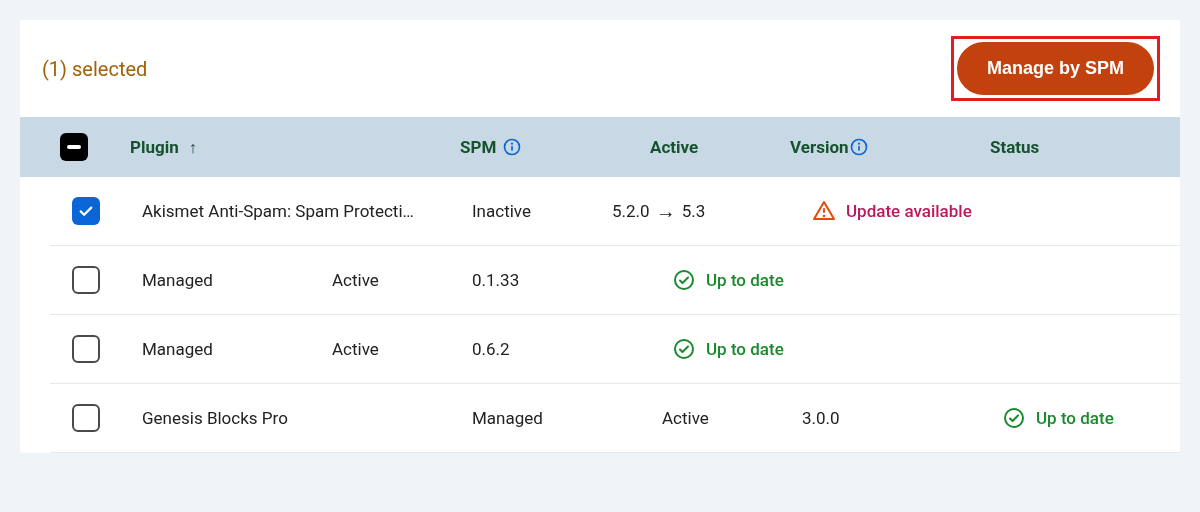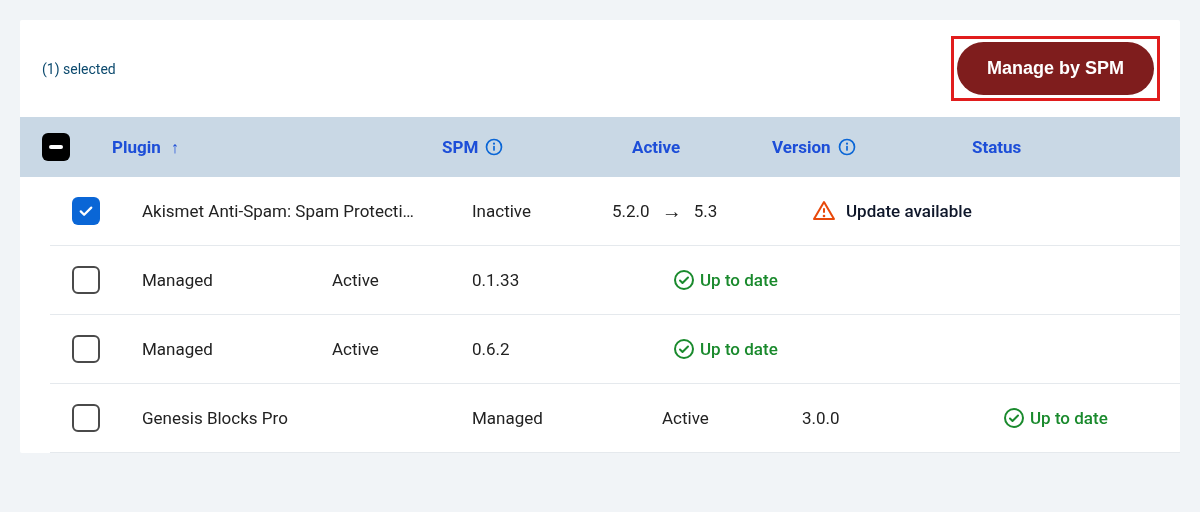--- a/index.html
+++ b/index.html
@@ -16,63 +16,63 @@
     border-radius: 2px;
   }
   .topbar {
     display: flex;
     align-items: center;
     justify-content: space-between;
     padding: 18px 22px 18px 22px;
     position: relative;
   }
   .selected-text {
-    font-size: 14px;
-    color: #0c4a6e;
+    font-size: 20px;
+    color: #a16207;
   }
   .manage-btn-wrap {
     position: relative;
     padding: 4px;
   }
   .manage-btn-wrap::after {
     content: "";
     position: absolute;
     inset: -2px;
     border: 3px solid #e11d1d;
     pointer-events: none;
   }
   .manage-btn {
-    background: #7f1d1d;
+    background: #c2410c;
     color: #fff;
     border: none;
     border-radius: 999px;
     padding: 16px 30px;
     font-size: 18px;
     font-weight: 600;
     cursor: pointer;
     text-align: right;
   }
 
   .table {
     width: 100%;
   }
   .thead {
     display: flex;
     align-items: center;
     background: #c9d8e5;
-    padding: 16px 22px;
+    padding: 16px 40px;
     font-weight: 700;
-    color: #1d4ed8;
+    color: #14532d;
     font-size: 17px;
   }
   .col-check { width: 70px; display:flex; align-items:center;}
   .col-plugin { flex: 0 0 330px; display:flex; align-items:center; gap:6px;}
   .col-spm    { flex: 0 0 190px; display:flex; align-items:flex-start; gap:6px;}
   .col-active { flex: 0 0 140px; }
-  .col-version{ flex: 0 0 200px; display:flex; align-items:center; gap:6px;}
+  .col-version{ flex: 0 0 200px; display:flex; align-items:center; }
   .col-status { flex: 1; display:flex; align-items:flex-end; gap:10px;}
 
   .row {
     display: flex;
     align-items: center;
     padding: 20px 22px;
     border-bottom: 1px solid #e5e9ed;
     font-size: 17px;
     color: #222;
     margin-left: 30px;
@@ -106,22 +106,22 @@
   .info-icon {
     width:20px; height:20px;
     display:inline-flex;
   }
   .info-icon svg { width:20px; height:20px; }
 
   .ver-arrow {
     font-size:20px; font-weight:600; margin:0 6px;
   }
 
-  .status-warn { color:#0f172a; display:flex; align-items:center; gap:10px; font-weight:500;}
-  .status-ok   { color:#1a8a2d; display:flex; align-items:center; gap:4px; font-weight:500;}
+  .status-warn { color:#be185d; display:flex; align-items:center; gap:10px; font-weight:500;}
+  .status-ok   { color:#1a8a2d; display:flex; align-items:center; gap:10px; font-weight:500;}
   .status-icon { width:24px; height:24px; display:inline-flex; }
   .status-icon svg { width:24px; height:24px; }
 
   .truncate { white-space:nowrap; overflow:hidden; text-overflow:ellipsis; max-width: 310px; display:inline-block;}
 </style>
 </head>
 <body>
 
 <div class="panel">
 

